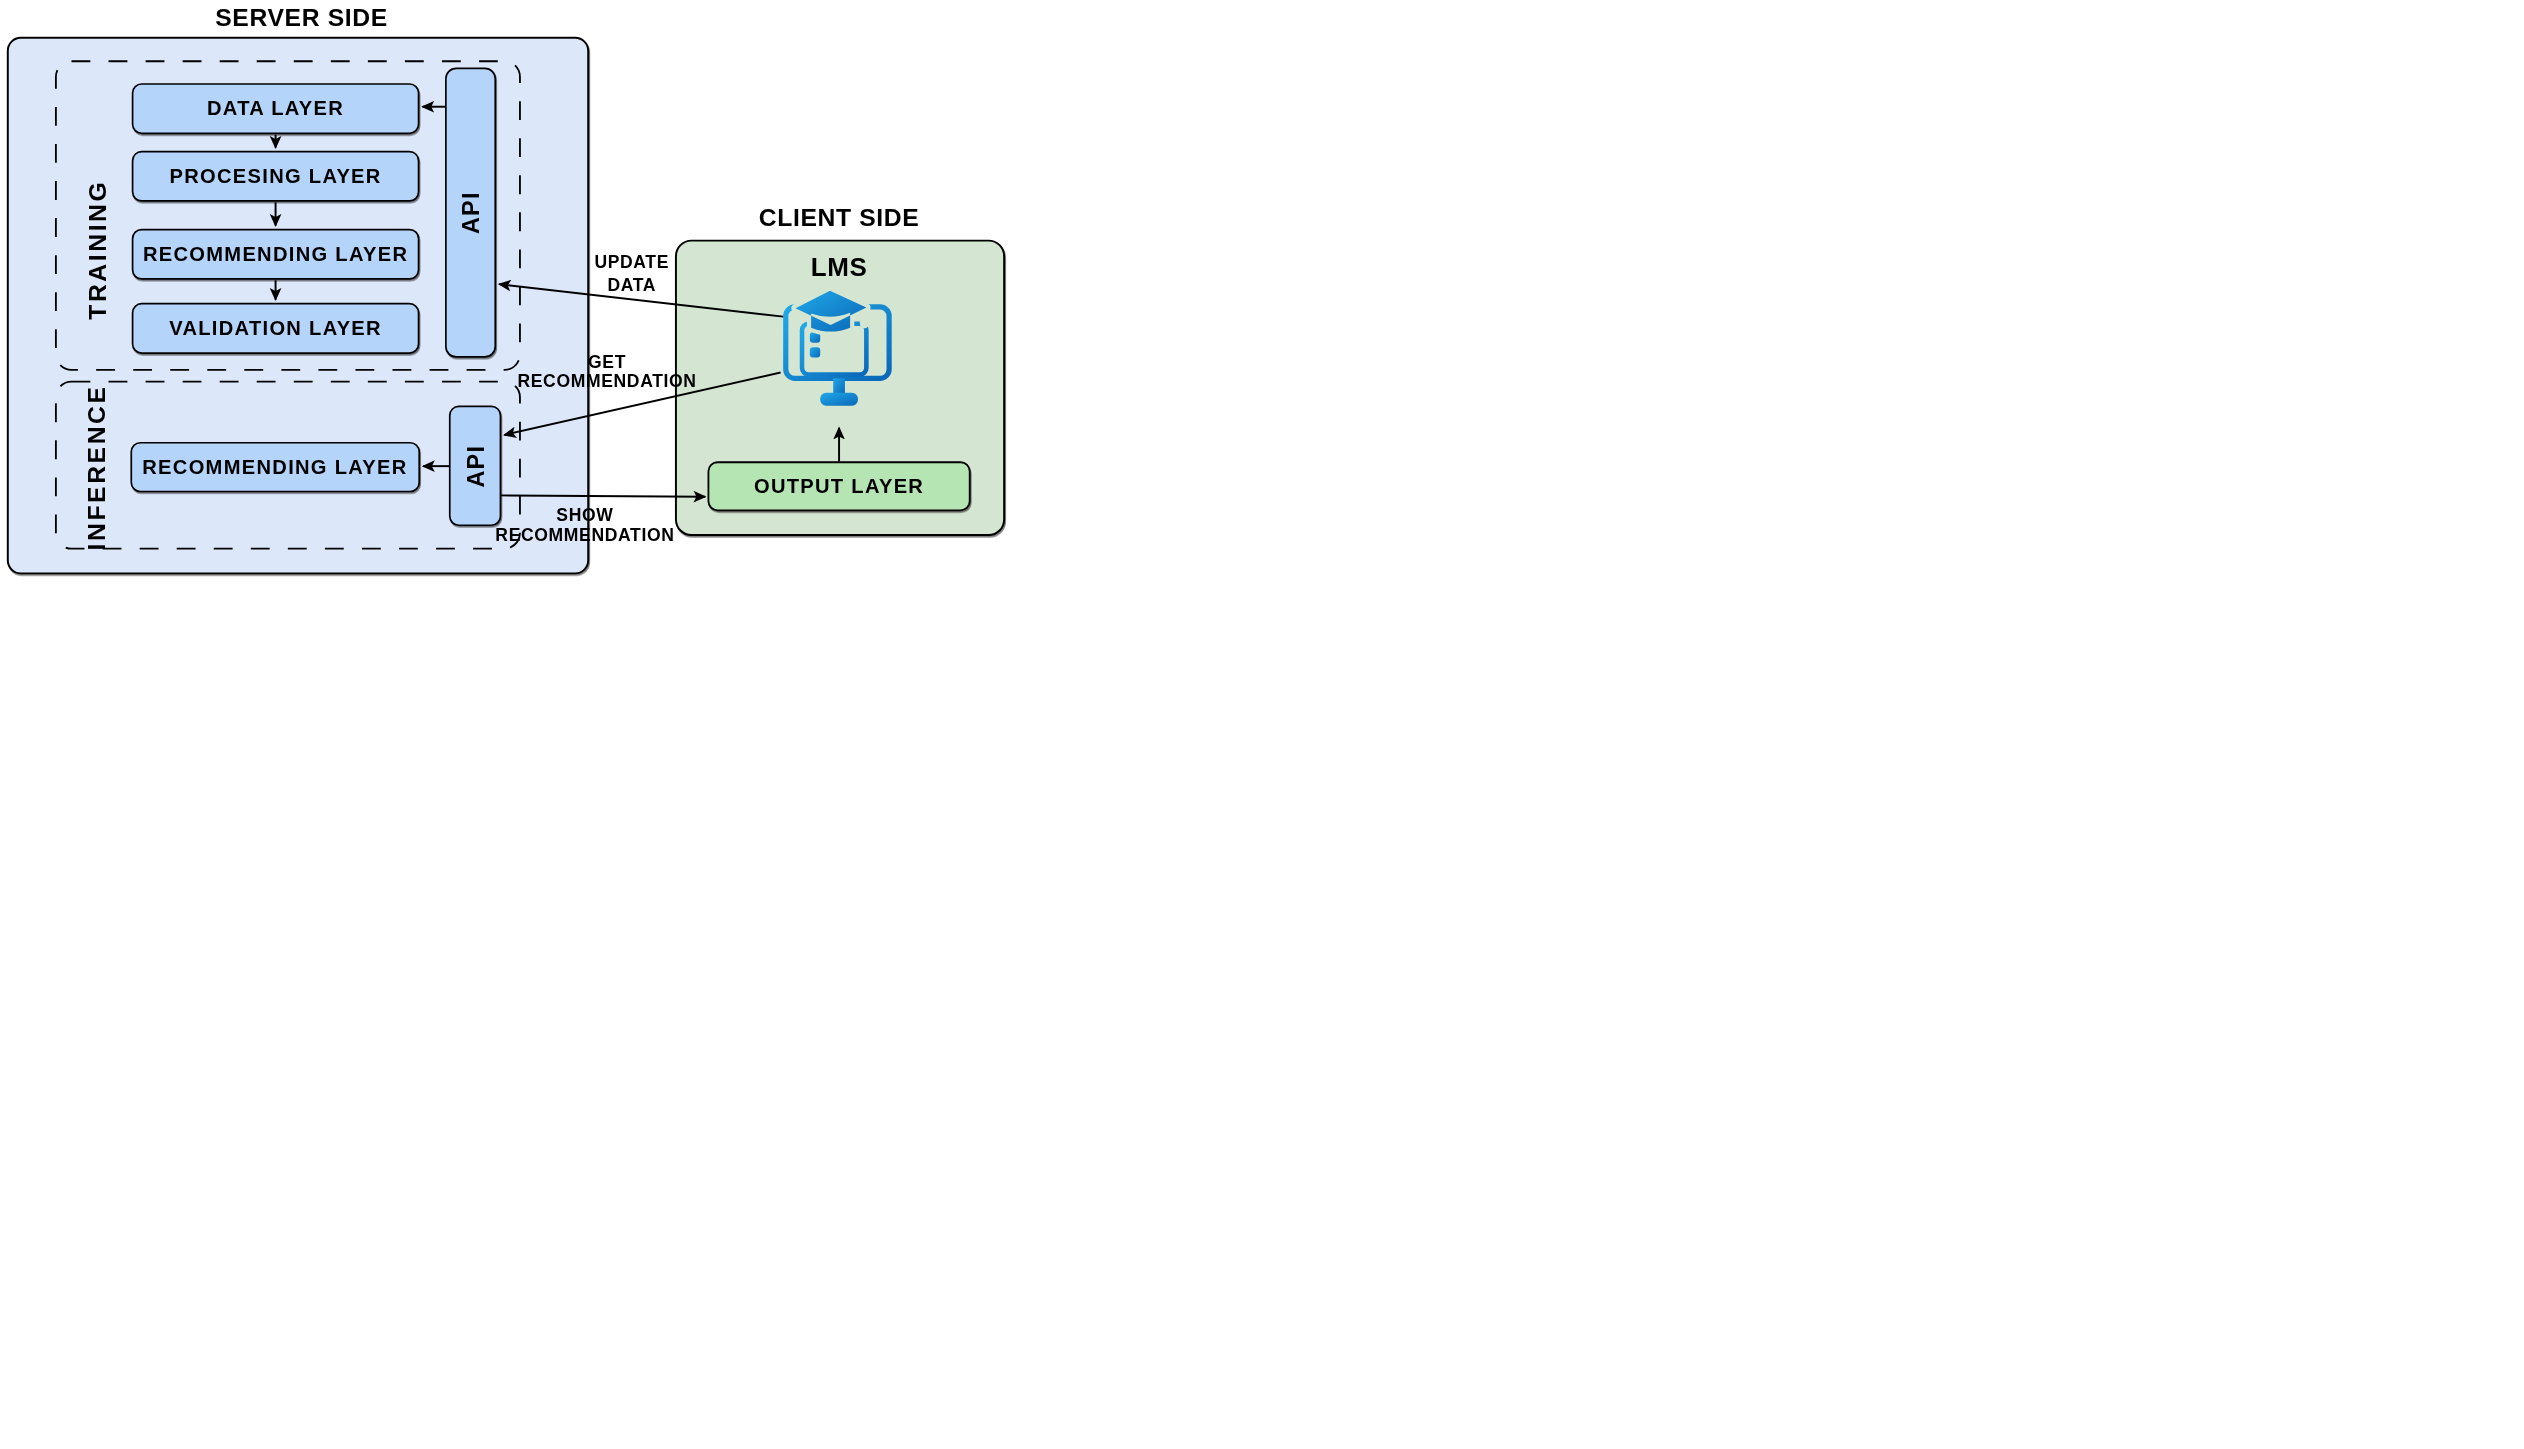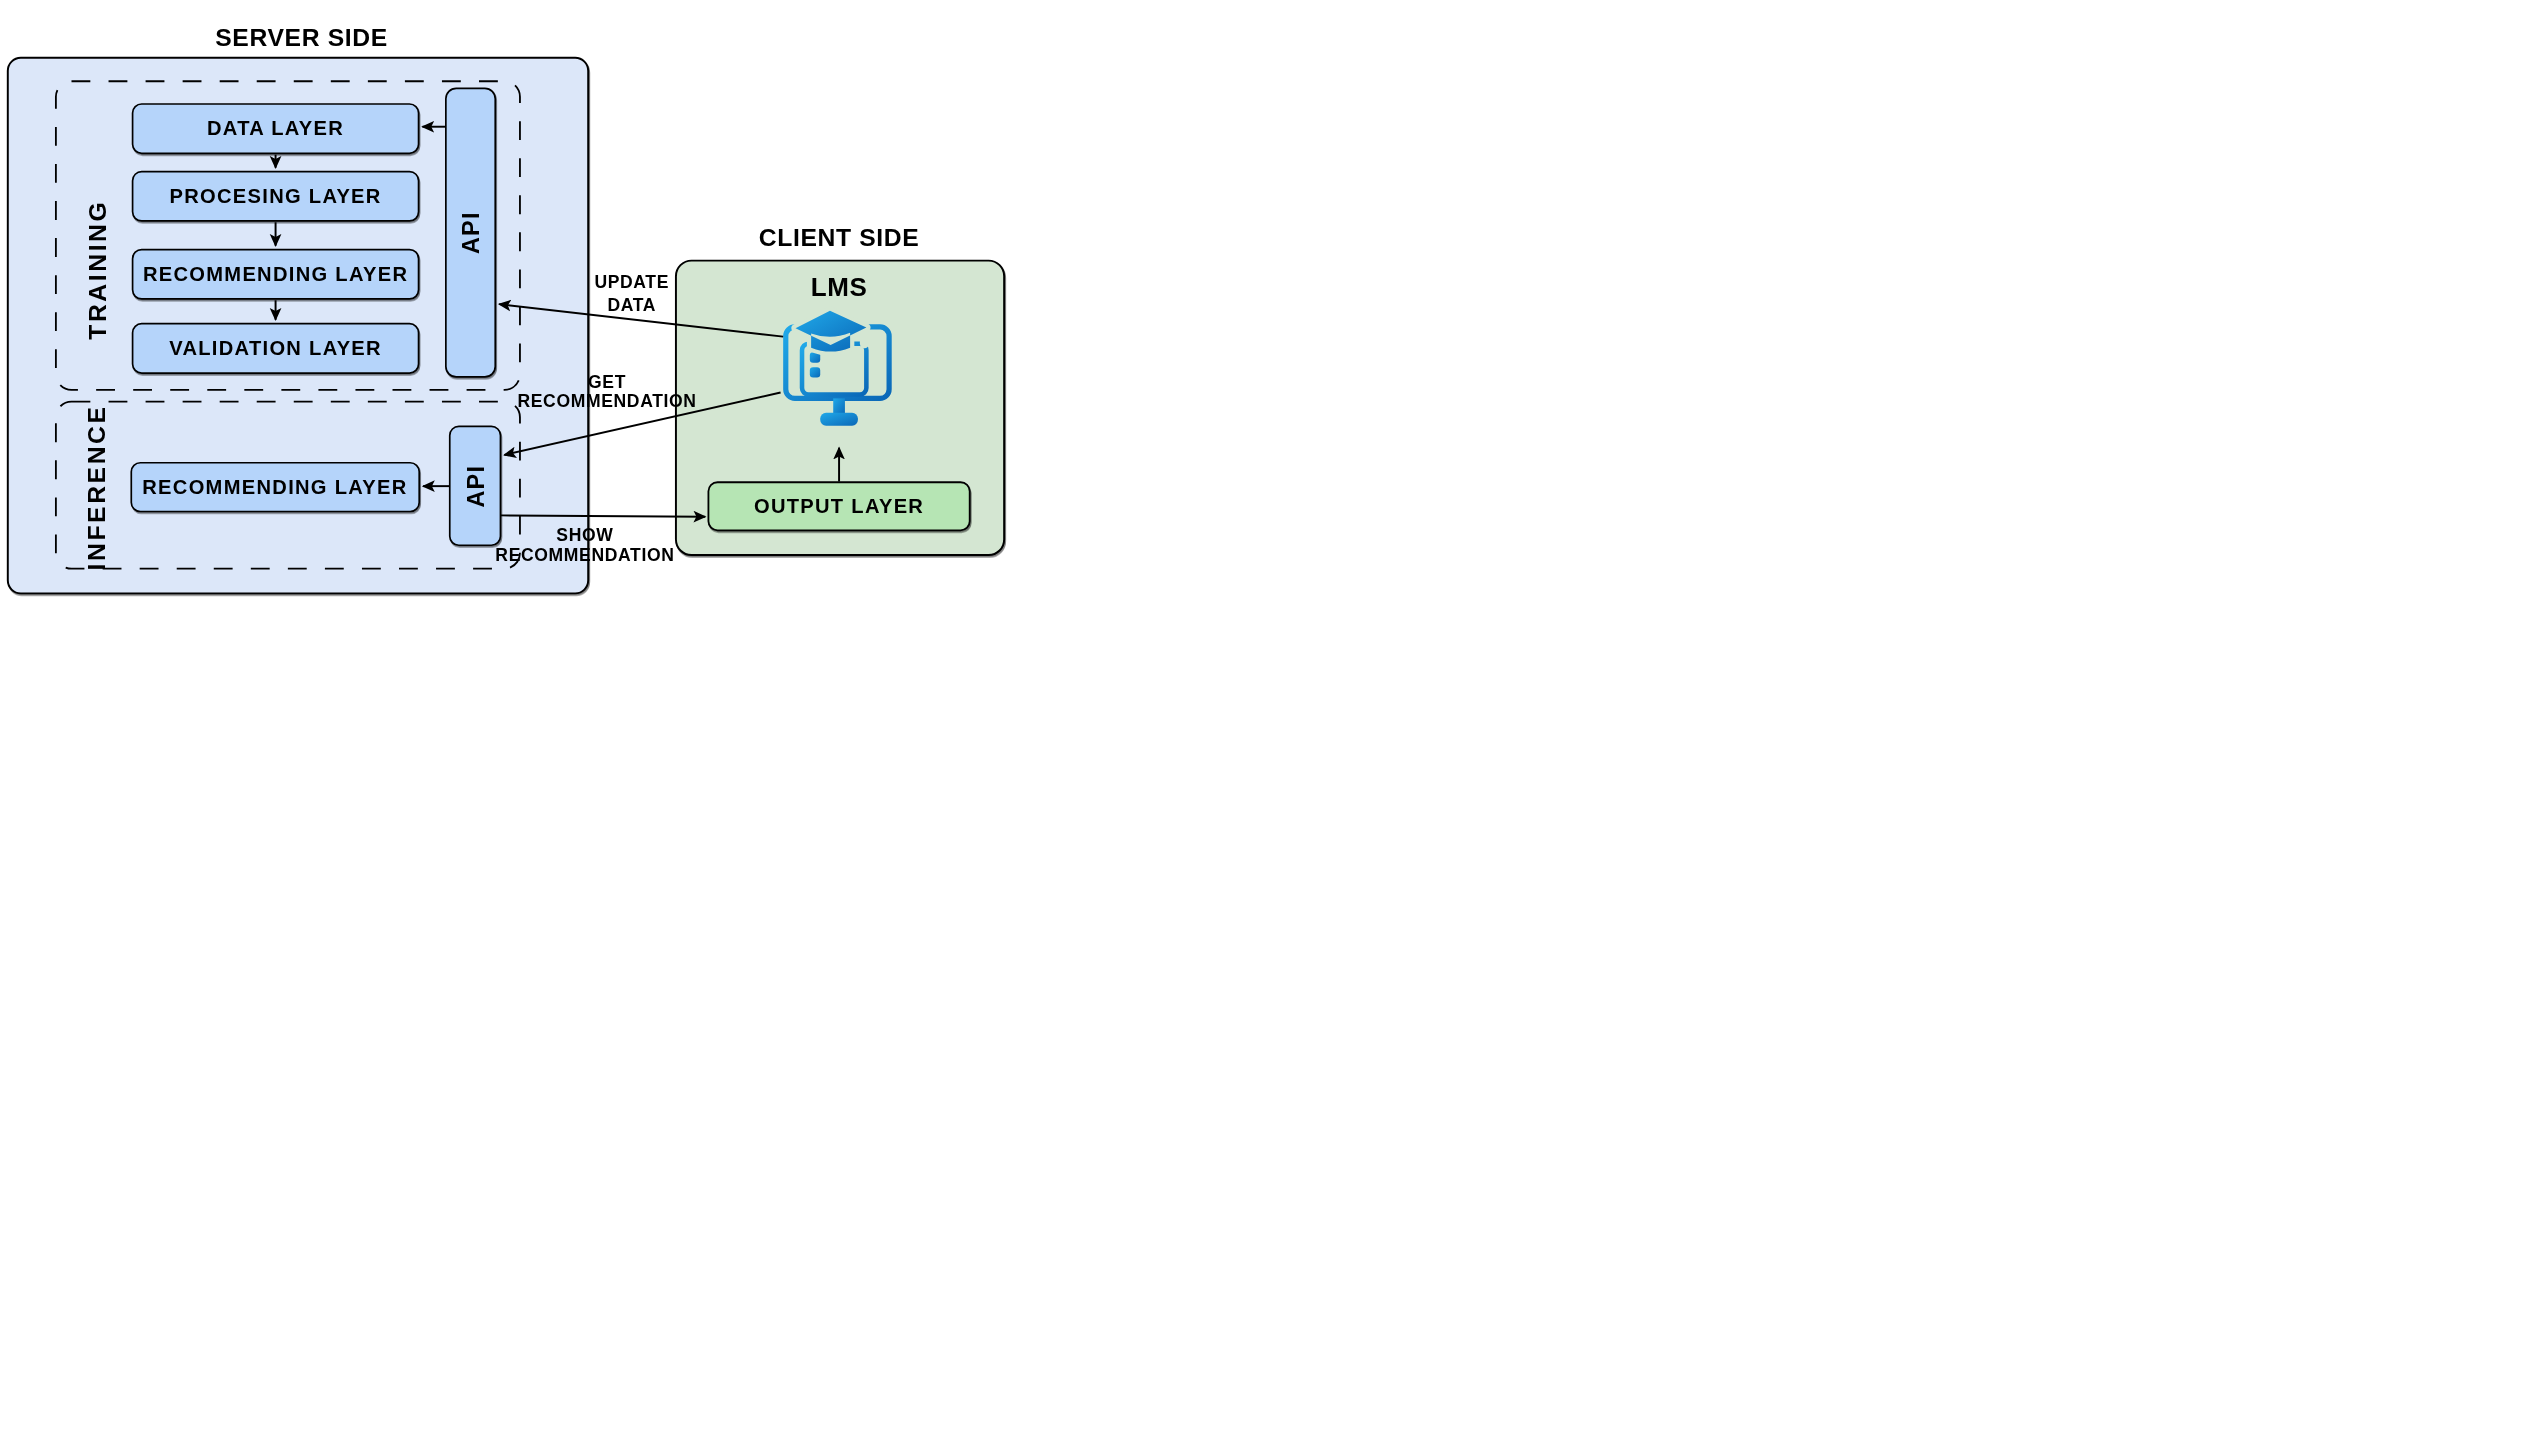--- a/index.html
+++ b/index.html
@@ -1,16 +1,16 @@
 <!DOCTYPE html>
 <html style="font-size:10.4px"><head>
 <meta charset="utf-8">
 <style>
   html,body{margin:0;padding:0;background:#ffffff;}
-  .stage{position:relative;width:1010px;height:580px;background:#ffffff;overflow:hidden;margin-top:20px;}
+  .stage{position:relative;width:1010px;height:580px;background:#ffffff;overflow:hidden;}
   svg{display:block;}
   text{font-family:"Liberation Sans", sans-serif;font-weight:bold;fill:#000;}
   .title{font-size:38px;letter-spacing:1px;}
   .boxlabel{font-size:31px;letter-spacing:2px;}
   .seclabel{font-size:38px;letter-spacing:4px;}
   .apilabel{font-size:36px;letter-spacing:2px;}
   .arrlabel{font-size:27px;letter-spacing:1px;}
   .lms{font-size:40px;letter-spacing:1px;}
 </style>
 </head>

